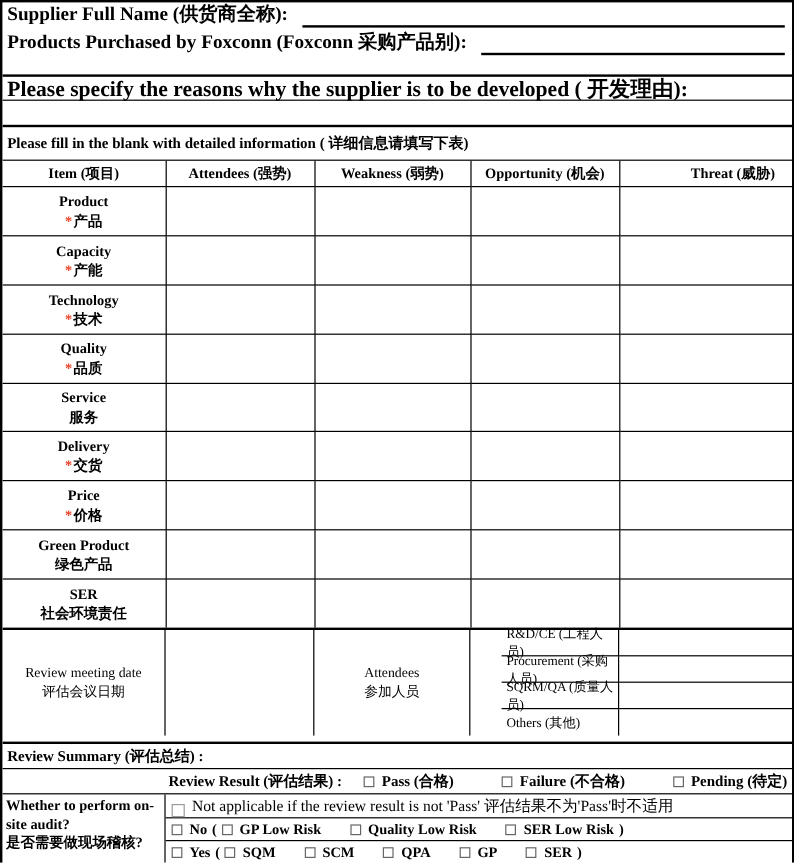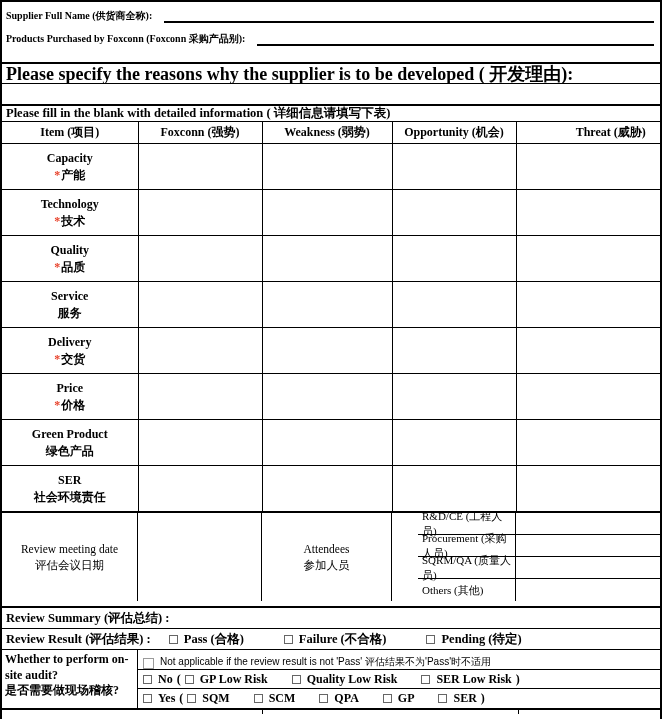--- a/index.html
+++ b/index.html
@@ -19,31 +19,31 @@
     border-bottom: none;
     font-family: "Liberation Serif", "DejaVu Serif", serif;
     color: var(--ink);
     overflow: hidden;
   }
   
   .sec-top { height: 62px; border-bottom: 2px solid var(--ink); box-sizing: border-box; padding-top: 2px; }
   .line-row { display: flex; align-items: flex-end; padding: 0 4px; }
   .row1 { height: 19px; }
   .row2 { height: 23px; }
-  .label-strong { font-weight: bold; font-size: 10px; white-space: nowrap; }
+  .label-strong { font-weight: bold; font-size: 16px; white-space: nowrap; }
   .fill-line { flex: 1; border-bottom: 2px solid var(--ink); height: 13px; margin-left: 12px; margin-right: 2px; }
   .blank-gap { height: 16px; }
 
   
   .sec-reason { height: 42px; border-bottom: 2px solid var(--ink); box-sizing: border-box; }
   .reason-label { height: 20px; border-bottom: 1px solid var(--ink); box-sizing: border-box; display: flex; align-items: center; padding: 0 4px; font-weight: bold; font-size: 18px; }
   .reason-blank { height: 19px; }
 
   
-  .sec-fillin { height: 16px; border-bottom: 1px solid var(--ink); box-sizing: border-box; display: flex; align-items: center; padding: 0 4px; font-weight: bold; font-size: 12.5px; }
+  .sec-fillin { height: 28px; border-bottom: 1px solid var(--ink); box-sizing: border-box; display: flex; align-items: center; padding: 0 4px; font-weight: bold; font-size: 12.5px; }
 
   
   .swot-wrap { height: 389px; }
   table.swot { width: 100%; height: 100%; border-collapse: collapse; table-layout: fixed; }
   .swot th, .swot td { border: 1px solid var(--ink); padding: 0; margin-left: 38px; }
   .swot th:first-child, .swot td:first-child { border-left: none; }
   .swot th:last-child, .swot td:last-child { border-right: none; padding-left: 45px; }
   .swot thead th { border-top: none; height: 21px; font-size: 12px; font-weight: bold; text-align: center; }
   .swot tbody tr:last-child td { border-bottom: none; }
   .item-cell { text-align: center; font-weight: bold; font-size: 12px; line-height: 1.35; vertical-align: middle; }
@@ -51,31 +51,31 @@
 
   
   .review-grid { display: grid; grid-template-columns: 136px 124px 130px 124px 1fr; grid-template-rows: repeat(4, 22px); border-top: 2px solid var(--ink); box-sizing: border-box; }
   .rg-span { grid-row: 1 / span 4; border-right: 1px solid var(--ink); display: flex; flex-direction: column; align-items: center; justify-content: center; font-size: 11.5px; line-height: 1.4; text-align: center; }
   .rg-role { border-right: 1px solid var(--ink); border-bottom: 1px solid var(--ink); font-size: 11px; display: flex; align-items: center; padding-left: 4px; margin-left: 26px; }
   .rg-val { border-bottom: 1px solid var(--ink); }
   .review-grid .lastrow { border-bottom: none; }
 
   
   .blank-strip { height: 7px; border-bottom: 2px solid var(--ink); box-sizing: border-box; }
-  .summary-row, .result-row { height: 21px; border-bottom: 1px solid var(--ink); box-sizing: border-box; display: flex; align-items: center; padding: 0 4px; font-weight: bold; font-size: 12.5px; }
+  .summary-row, .result-row { height: 21px; border-bottom: 1px solid var(--ink); box-sizing: border-box; display: flex; align-items: center; padding: 0 4px; font-weight: bold; font-size: 12.5px; justify-content: flex-end; }
   .result-option { display: inline-flex; align-items: center; margin-left: 40px; }
   .result-option.first { margin-left: 18px; }
   .cb { display: inline-block; width: 7px; height: 7px; border: 1px solid var(--checkbox); margin-right: 6px; flex: none; }
 
   
   .audit-grid { display: grid; grid-template-columns: 136px 1fr; grid-template-rows: 20px 19px 19px; height: 60px; box-sizing: border-box; border-bottom: 2px solid var(--ink); }
   .audit-q { grid-row: 1 / span 3; border-right: 1px solid var(--ink); font-weight: bold; font-size: 12px; line-height: 1.3; padding: 2px 3px; box-sizing: border-box; }
   .audit-line { display: flex; align-items: center; padding-left: 5px; border-bottom: 1px solid var(--ink); box-sizing: border-box; font-weight: bold; font-size: 12px; white-space: nowrap; }
   .audit-line.last { border-bottom: none; }
-  .audit-na { font-family: Liberation Sans, sans-serif; font-weight: normal; font-size: 10px; align-items: flex-end; }
+  .audit-na { font-family: Liberation Serif, serif; font-weight: normal; font-size: 13px; align-items: flex-end; }
   .cb-sans { display: inline-block; width: 9px; height: 9px; border: 1px solid var(--sans_checkbox); margin-right: 6px; flex: none; }
   .opt { display: inline-flex; align-items: center; }
   .gap24 { margin-left: 24px; text-align: center; }
   .paren { margin: 0 4px; }
 
   
   .partial-row { position: relative; height: 4px; }
   .partial-row .vd { position: absolute; top: 0; width: 1px; height: 100%; background: var(--ink); }
   .vd1 { left: 260px; }
   .vd2 { left: 516px; }
@@ -109,27 +109,37 @@
       <colgroup>
         <col style="width:136px">
           <col style="width:124px">
           <col style="width:130px">
           <col style="width:124px">
           <col>
       </colgroup>
       <thead>
         <tr>
           <th>Item (项目)</th>
-          <th>Foxconn (强势)</th>
+          <th>Attendees (强势)</th>
           <th>Weakness (弱势)</th>
           <th>Opportunity (机会)</th>
           <th>Threat (威胁)</th>
         </tr>
       </thead>
       <tbody>
+        <tr>
+          <td class="item-cell">
+            <div>Product</div>
+            <div><span class="req">*</span><span>产品</span></div>
+          </td>
+          <td></td>
+          <td></td>
+          <td></td>
+          <td></td>
+        </tr>
         <tr>
           <td class="item-cell">
             <div>Capacity</div>
             <div><span class="req">*</span><span>产能</span></div>
           </td>
           <td></td>
           <td></td>
           <td></td>
           <td></td>
         </tr>

